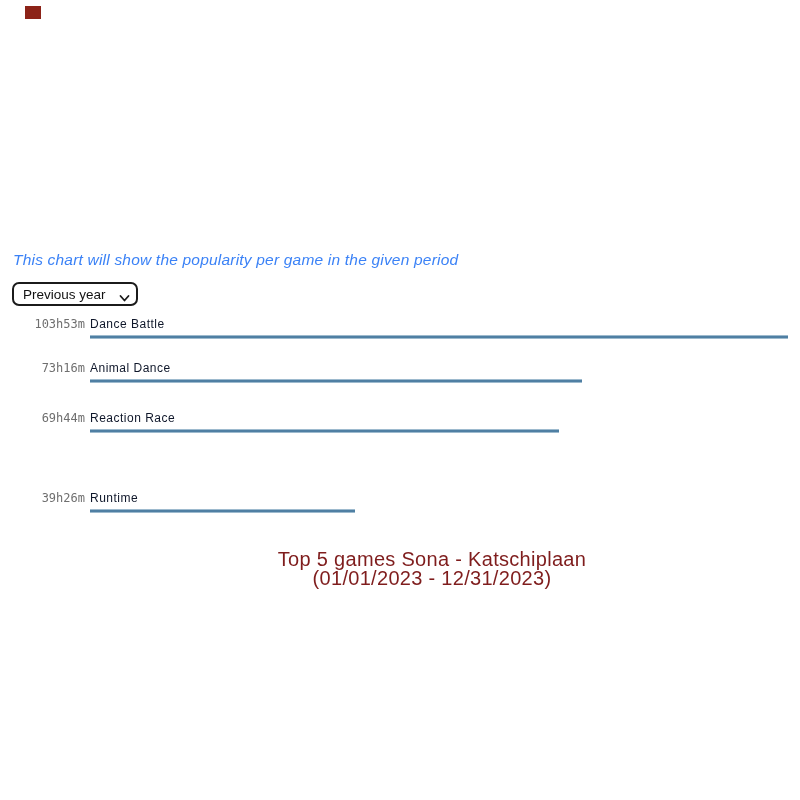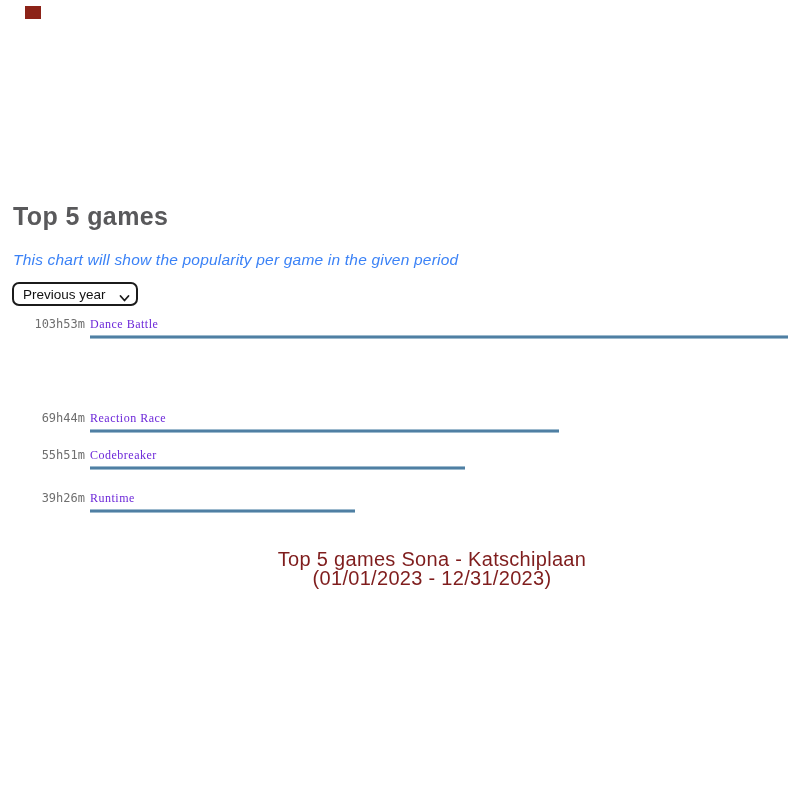--- a/index.html
+++ b/index.html
@@ -36,69 +36,68 @@
 
   #chart{position:absolute;left:0;top:318px;width:800px;height:220px;}
   .bar-row{position:absolute;left:0;width:720px;height:43px;}
   .bar-row .dur{
     position:absolute;left:0;top:0;width:85px;text-align:right;
     font-family:"DejaVu Sans Mono","Liberation Mono",monospace;
     font-size:12px;line-height:13px;color:#6f6f6f;white-space:pre;
   }
   .bar-row .lbl{
     position:absolute;left:90px;top:0;
-    font-family:Liberation Serif, serif;
-    font-size:12px;line-height:13px;color:#6d28d9;letter-spacing:.5px;white-space:pre;
+    font-family:Liberation Sans, sans-serif;
+    font-size:12px;line-height:13px;color:#0f172a;letter-spacing:.5px;white-space:pre;
   }
   .bar-row .bar{
     position:absolute;left:90px;top:17px;height:4px;
   }
 
   .caption{
     position:absolute;left:0;top:550px;width:800px;text-align:center;
     font-size:20px;line-height:19px;color:#7f1d1d;letter-spacing:.3px;padding-left:32px;
   }
 </style>
 </head>
 <body>
 
 <div class="canvas">
 
   <div class="corner-marker" style="background: rgb(140, 35, 24);"></div>
 
-  <h1 class="page-title">Top 5 games</h1>
 
   <p class="subtitle">This chart will show the popularity per game in the given period</p>
 
   <div class="select-wrap">
     <select>
       <option>Previous year</option>
     </select>
     <span class="chev">
       <svg width="11" height="9" viewBox="0 0 11 9">
         <polyline points="1.5,2 5.5,6.5 9.5,2" fill="none" stroke="#1b1b1b" stroke-width="1.8" stroke-linecap="round" stroke-linejoin="round"></polyline>
       </svg>
     </span>
   </div>
 
   <div id="chart">
       <div class="bar-row" style="top: 0px;">
         <span class="dur">103h53m</span>
         <span class="lbl">Dance Battle</span>
         <div class="bar" style="width: 698px; background: linear-gradient(rgb(157, 186, 206) 0px, rgb(157, 186, 206) 1px, rgb(79, 127, 163) 1px, rgb(79, 127, 163) 3px, rgb(157, 186, 206) 3px, rgb(157, 186, 206) 4px);"></div>
       </div>
+      <div class="bar-row" style="top: 44px;">
+        <span class="dur">73h16m</span>
+        <span class="lbl">Animal Dance</span>
+        <div class="bar" style="width: 492px; background: linear-gradient(rgb(157, 186, 206) 0px, rgb(157, 186, 206) 1px, rgb(79, 127, 163) 1px, rgb(79, 127, 163) 3px, rgb(157, 186, 206) 3px, rgb(157, 186, 206) 4px);"></div>
+      </div>
       <div class="bar-row" style="top: 94px;">
         <span class="dur">69h44m</span>
         <span class="lbl">Reaction Race</span>
         <div class="bar" style="width: 469px; background: linear-gradient(rgb(157, 186, 206) 0px, rgb(157, 186, 206) 1px, rgb(79, 127, 163) 1px, rgb(79, 127, 163) 3px, rgb(157, 186, 206) 3px, rgb(157, 186, 206) 4px);"></div>
-      </div>
-      <div class="bar-row" style="top: 131px;">
-        <span class="dur">55h51m</span>
-        <span class="lbl">Codebreaker</span>
-        <div class="bar" style="width: 375px; background: linear-gradient(rgb(157, 186, 206) 0px, rgb(157, 186, 206) 1px, rgb(79, 127, 163) 1px, rgb(79, 127, 163) 3px, rgb(157, 186, 206) 3px, rgb(157, 186, 206) 4px);"></div>
       </div>
       <div class="bar-row" style="top: 174px; padding-left: 36px;">
         <span class="dur">39h26m</span>
         <span class="lbl">Runtime</span>
         <div class="bar" style="width: 265px; background: linear-gradient(rgb(157, 186, 206) 0px, rgb(157, 186, 206) 1px, rgb(79, 127, 163) 1px, rgb(79, 127, 163) 3px, rgb(157, 186, 206) 3px, rgb(157, 186, 206) 4px);"></div>
       </div>
     </div>
 
   <div class="caption">
     <div>Top 5 games Sona - Katschiplaan</div>

